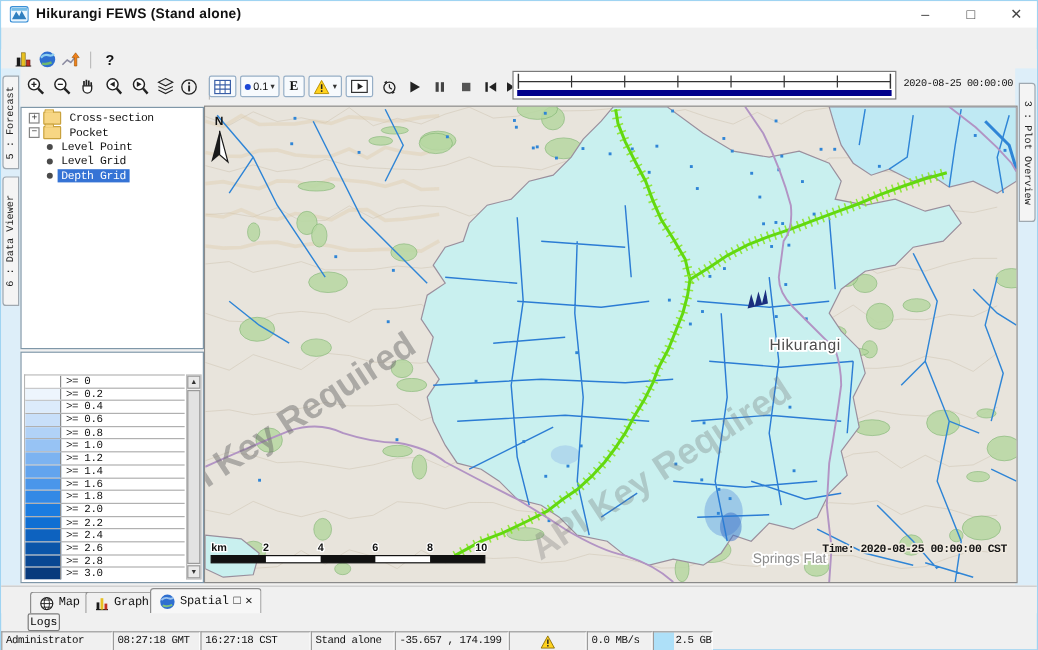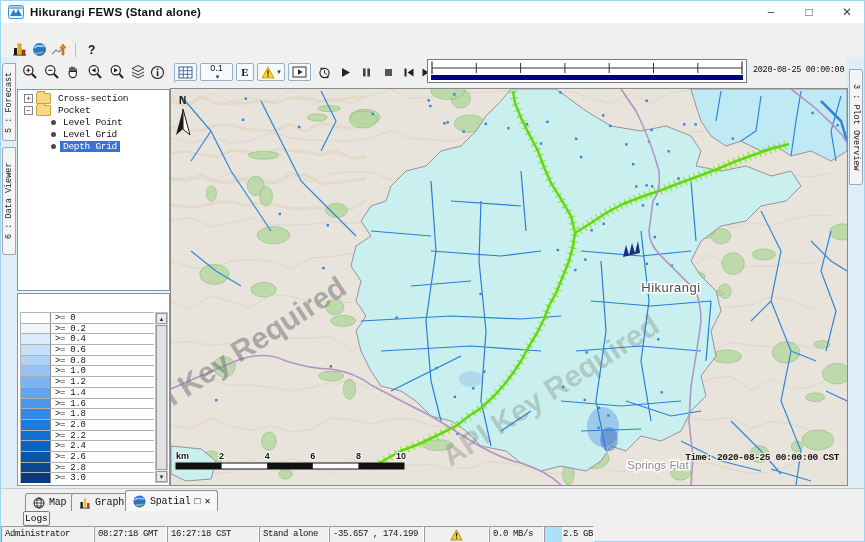--- a/index.html
+++ b/index.html
@@ -40,21 +40,21 @@
   .vright{right:1px;width:14px;writing-mode:vertical-rl;line-height:12px;border-radius:0 3px 3px 0;}
   
   .tree-panel{position:absolute;left:16px;top:88px;width:153px;height:202px;background:#fff;border:1px solid #7f97a8;box-sizing:border-box;overflow:hidden;padding-top:2px;}
   .tree-row{display:flex;align-items:center;height:12.2px;font-size:9.5px;letter-spacing:-.3px;white-space:nowrap;}
   .expander{width:9px;height:9px;border:1px solid #848484;background:#fdfdfd;font-size:8px;line-height:7px;text-align:center;box-sizing:border-box;margin:0 3px 0 6px;flex:none;color:#333;}
   .folder-icon{width:13px;height:9px;background:#f7d684;border:1px solid #c9a23e;border-radius:1px;position:relative;margin-right:4px;flex:none;}
   .folder-icon::before{content:"";position:absolute;left:0;top:-3px;width:6px;height:2px;background:#f7d684;border:1px solid #c9a23e;border-bottom:none;border-radius:1px 1px 0 0;}
   .bullet{width:5px;height:5px;border-radius:50%;background:#4a4a4a;margin:0 4px 0 9px;flex:none;}
   .tree-label{padding:0 3px;}
   .tree-label.selected{background:#3573d5;color:#fff;}
-  .child-indent{padding-left:24px;}
+  .child-indent{padding-left:12px;}
   
   .legend-panel{position:absolute;left:16px;top:292px;width:153px;height:193px;background:#fff;border:1px solid #7f97a8;box-sizing:border-box;overflow:hidden;}
   .legend-header{display:flex;align-items:center;height:16px;padding-left:5px;border-bottom:1px solid #d7d7d7;}
   .checkbox{width:9px;height:9px;border:1px solid #828282;background:#fff;margin-right:5px;flex:none;}
   .legend-header-label{font-size:9.5px;letter-spacing:-.3px;}
   .legend-rows{position:absolute;left:2px;right:15px;top:18px;bottom:2px;overflow:hidden;border-left:1px solid #b5b5b5;border-top:1px solid #b5b5b5;}
   .legend-row{display:flex;height:10.7px;box-sizing:border-box;border-bottom:1px solid #b0b0b0;}
   .legend-swatch{width:30px;flex:none;border-right:1px solid #8a8a8a;box-sizing:border-box;}
   .legend-value{font-size:9px;letter-spacing:-.3px;padding-left:4px;line-height:10px;font-family:"Liberation Mono","DejaVu Sans Mono",monospace;}
   .legend-scroll{position:absolute;right:1px;top:18px;bottom:2px;width:13px;background:#f0f0f0;border:1px solid #c0c0c0;box-sizing:border-box;}
@@ -171,21 +171,21 @@
           <rect x="6.8" y="3.5" width="1.6" height="1.7" fill="#222"></rect>
         </svg>
       </span>
     <span class="t2 vsep" style="left:167px;top:7px;"></span>
     <span class="t2 boxbtn" style="left:173px;width:23px;">
       <svg width="15" height="13" viewBox="0 0 15 13">
           <rect x="1" y="1" width="13" height="11" fill="#fff" stroke="#3a5fa8"></rect>
           <path d="M5.3,1 v11 M9.6,1 v11 M1,4.7 h13 M1,8.3 h13" stroke="#3a5fa8" stroke-width="0.9"></path>
         </svg>
       </span>
-    <span class="t2 boxbtn" style="left:199px;width:33px;flex-direction:column;">
+    <span class="t2 boxbtn" style="left:199px;width:33px;">
       <span class="bluedot"></span>
       <span class="thresh">0.1</span>
       <span class="dd">▾</span>
       </span>
     <span class="t2 boxbtn" style="left:235px;width:18px;">
       <span class="elabel">E</span>
       </span>
     <span class="t2 boxbtn" style="left:256px;width:28px;">
       <svg width="14" height="13" viewBox="0 0 14 13">
           <path d="M7,1 L13,12 H1 Z" fill="#ffd21e" stroke="#b89000" stroke-width="0.8"></path>

